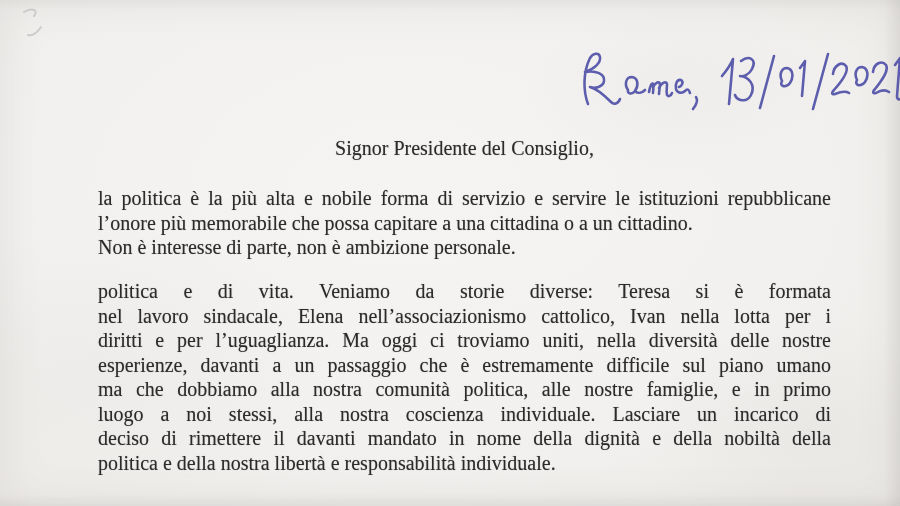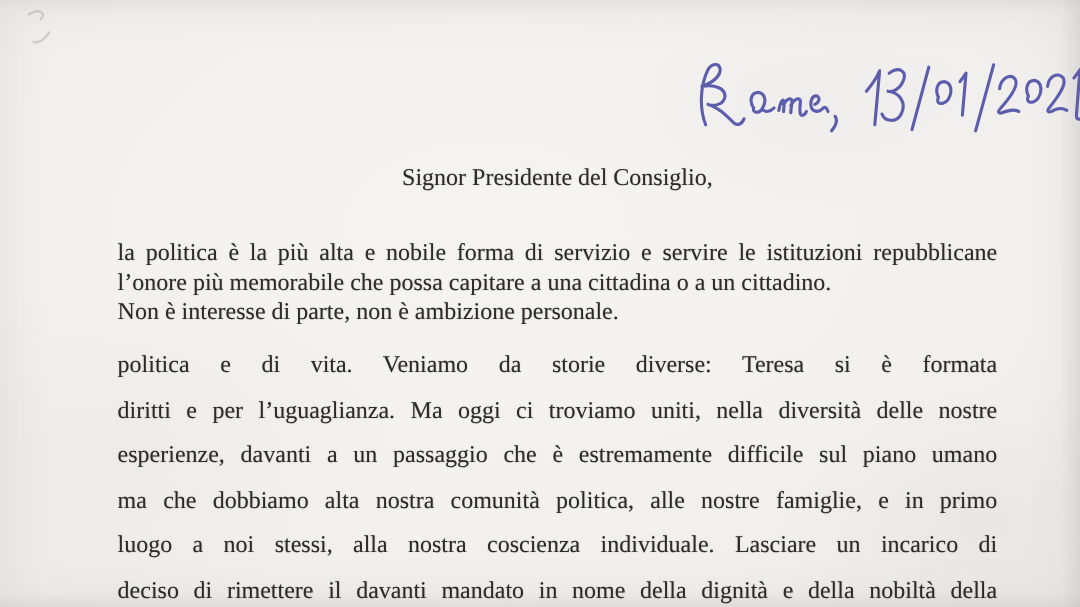--- a/index.html
+++ b/index.html
@@ -37,21 +37,20 @@
   .para-1 { top: 186px; }
   .para-2 { top: 279px; }
   .line {
     white-space: nowrap;
     height: 24.5px;
     line-height: 24.5px;
   }
   .line.j {
     text-align: justify;
     text-align-last: justify;
-    margin-top: 13px;
   }
   .handwritten-date-svg {
     position: absolute;
     left: 570px;
     top: 44px;
     width: 336px;
     height: 76px;
     overflow: visible;
   }
   .handwritten-date-svg path {
@@ -122,21 +121,22 @@
   </div>
 
   <div class="text-block para-1">
     <div class="line j">la politica è la più alta e nobile forma di servizio e servire le istituzioni repubblicane</div>
     <div class="line">l’onore più memorabile che possa capitare a una cittadina o a un cittadino.</div>
     <div class="line">Non è interesse di parte, non è ambizione personale.</div>
   </div>
 
   <div class="text-block para-2">
     <div class="line j">politica e di vita. Veniamo da storie diverse: Teresa si è formata</div>
+    <div class="line j">nel lavoro sindacale, Elena nell’associazionismo cattolico, Ivan nella lotta per i</div>
     <div class="line j">diritti e per l’uguaglianza. Ma oggi ci troviamo uniti, nella diversità delle nostre</div>
     <div class="line j">esperienze, davanti a un passaggio che è estremamente difficile sul piano umano</div>
-    <div class="line j">ma che dobbiamo alta nostra comunità politica, alle nostre famiglie, e in primo</div>
+    <div class="line j">ma che dobbiamo alla nostra comunità politica, alle nostre famiglie, e in primo</div>
     <div class="line j">luogo a noi stessi, alla nostra coscienza individuale. Lasciare un incarico di</div>
     <div class="line j">deciso di rimettere il davanti mandato in nome della dignità e della nobiltà della</div>
     <div class="line">politica e della nostra libertà e responsabilità individuale.</div>
   </div>
 
 </div>
 
 </body></html>

